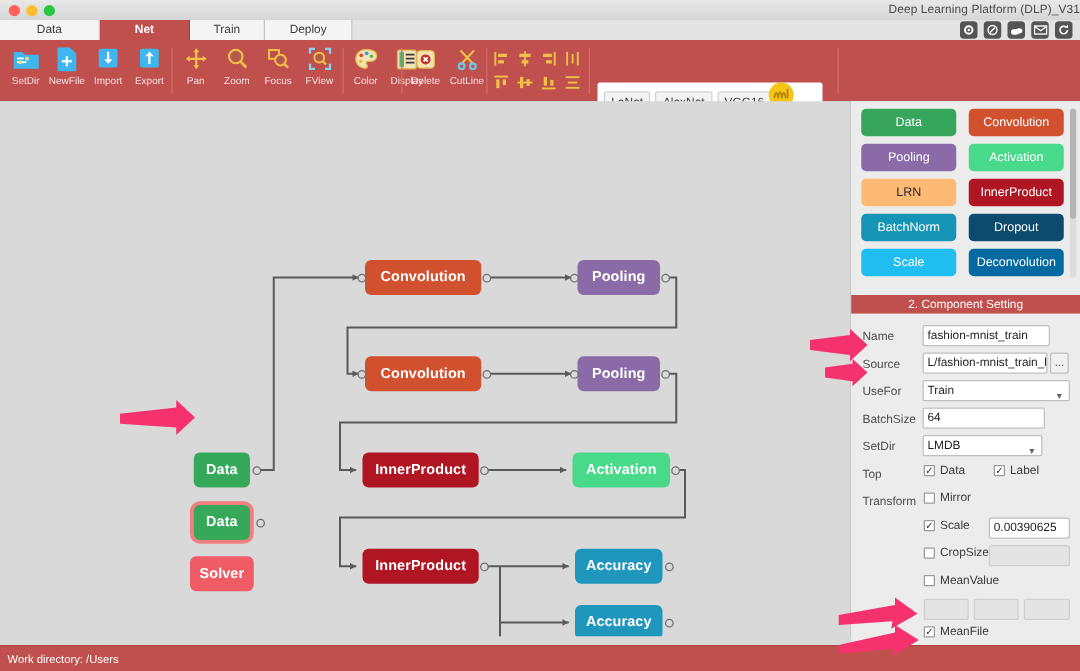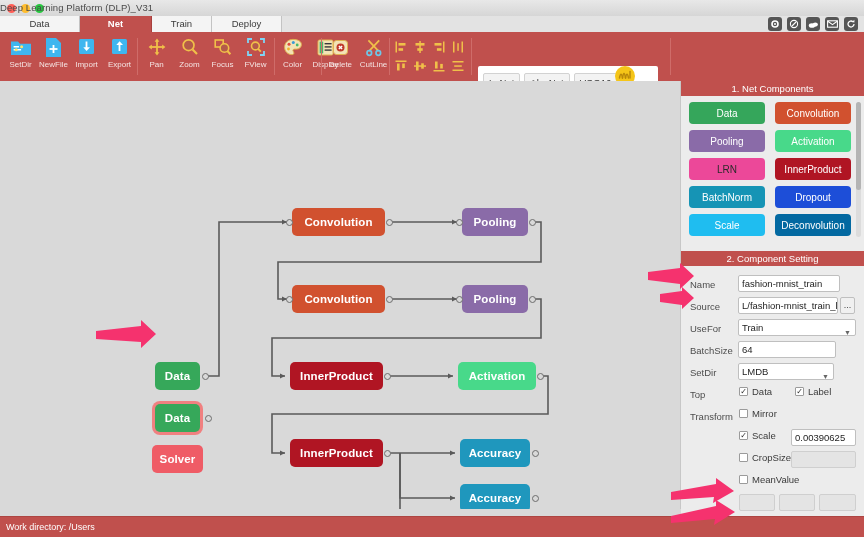--- a/index.html
+++ b/index.html
@@ -16,21 +16,21 @@
     position:absolute;left:0;top:0;width:864px;height:16px;
     background:linear-gradient(#e8e8e8,#d6d6d6);
     border-bottom:1px solid #b9b9b9;
   }
   .traffic{position:absolute;left:7px;top:4px;display:flex;gap:5px;}
   .dot{width:9px;height:9px;border-radius:50%;}
   .dot.red{background:#ff5f57;}
   .dot.yellow{background:#ffbd2e;}
   .dot.green{background:#28c840;}
   .wtitle{
-    position:absolute;left:0;top:2px;width:864px;text-align:left;
+    position:absolute;left:0;top:2px;width:864px;text-align:right;
     font-size:9.5px;color:#4a4a4a;letter-spacing:.1px;
   }
 
   
   .tabstrip{
     position:absolute;left:0;top:16px;width:864px;height:16px;
     background:#e3e3e3;border-bottom:1px solid #b0b0b0;
   }
   .tab{
     position:absolute;top:0;height:16px;line-height:16px;text-align:center;
@@ -541,31 +541,30 @@
     <div class="node" style="left:152px;top:364px;width:51px;height:28px;background:#ef5c66">Solver</div>
 
     <div class="node" style="left:460px;top:403px;width:70px;height:28px;background:#1f97bd">Accuracy</div>
     <div class="port" style="left:532px;top:414px"></div>
 
     <div class="vline"></div>
   </div>
   <div class="hscroll"></div>
 
   <div class="rpanel">
-    <div class="secthead">1. Net Components</div>
     <div class="compbody">
       <div class="compgrid">
         <div class="chip" style="background:#35a65b">Data</div>
         <div class="chip" style="background:#d1512f">Convolution</div>
         <div class="chip" style="background:#8a6ba8">Pooling</div>
         <div class="chip" style="background:#48d98a">Activation</div>
-        <div class="chip" style="background:#ec4899;color:#2b2b2b">LRN</div>
+        <div class="chip" style="background:#fdba74;color:#2b2b2b">LRN</div>
         <div class="chip" style="background:#b01523">InnerProduct</div>
         <div class="chip" style="background:#1694b5">BatchNorm</div>
-        <div class="chip" style="background:#1d4ed8">Dropout</div>
+        <div class="chip" style="background:#0c4a6e">Dropout</div>
         <div class="chip" style="background:#1fbdf0">Scale</div>
         <div class="chip" style="background:#0369a1">Deconvolution</div>
       </div>
       <div class="compscroll">
           <i></i>
         </div>
     </div>
 
     <div class="secthead">2. Component Setting</div>
     <div class="setbody">

